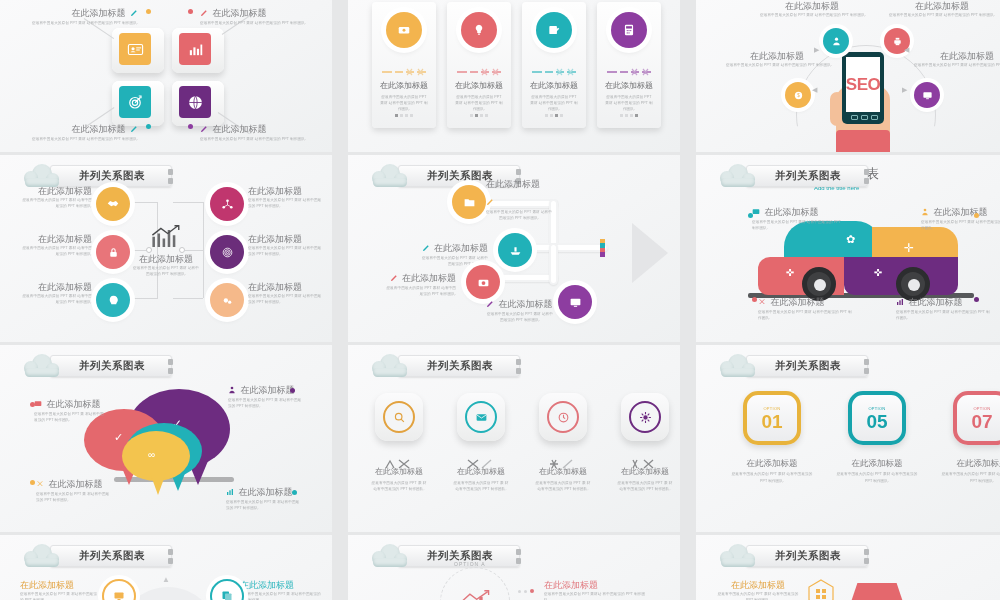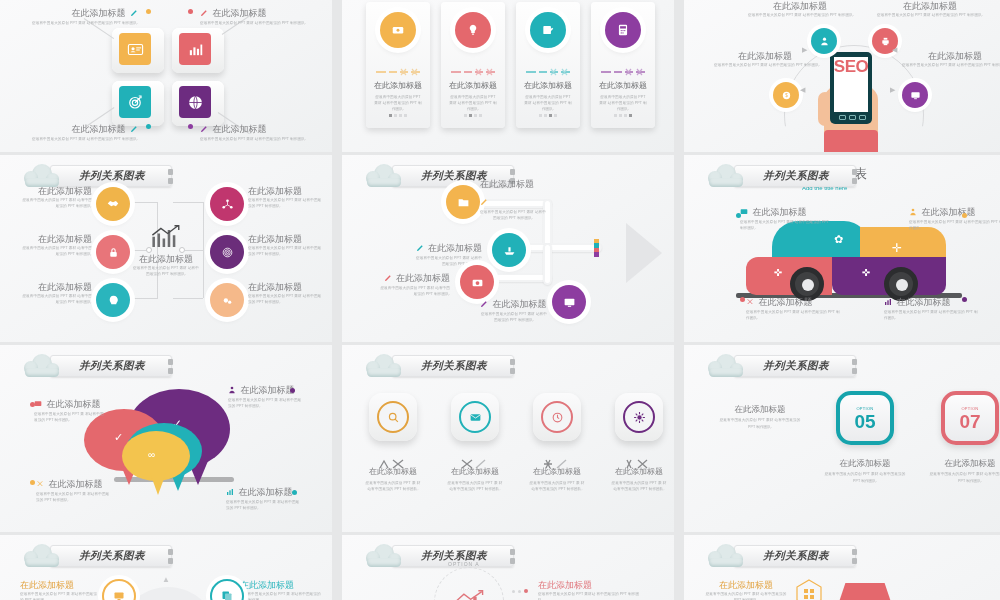--- a/index.html
+++ b/index.html
@@ -6,21 +6,21 @@
   html,body { width:1000px; height:600px; overflow:hidden; }
   body {
     background:#e6e7e8;
     font-family:"Liberation Sans","DejaVu Sans",sans-serif;
   }
   .grid {
     position:relative; width:1000px; height:600px;
     display:grid;
     grid-template-columns:332px 332px 332px;
     grid-template-rows:152px 187px 187px 187px;
-    gap:3px 10px;
+    gap:3px 16px;
     background:#e6e7e8;
   }
   .panel {
     position:relative; overflow:hidden;
     background:linear-gradient(150deg,#fafafb 0%,#f4f5f6 55%,#eef0f1 100%);
   }
 
   
   .badge { position:absolute; left:22px; top:8px; height:26px; display:flex; align-items:center; }
   .badge .cloud { position:relative; width:40px; height:24px; flex:0 0 auto; z-index:3; }
@@ -28,21 +28,20 @@
   .badge .cloud i:nth-child(1){ width:20px;height:20px; left:10px; top:0; }
   .badge .cloud i:nth-child(2){ width:14px;height:14px; left:2px; top:7px; }
   .badge .cloud i:nth-child(3){ width:13px;height:12px; left:24px; top:9px; }
   .badge .cloud i:nth-child(4){ width:34px;height:9px; left:3px; top:14px; border-radius:5px; }
   .badge .bar {
     margin-left:-12px; height:22px; min-width:120px; padding:0 26px 0 28px;
     display:flex; align-items:center;
     background:linear-gradient(180deg,#fdfdfd,#e9eaec);
     border:1px solid #e2e3e5; border-radius:3px;
     box-shadow:0 1px 2px rgba(0,0,0,.10);
-    font-style:italic;
   }
   .badge .bar span { font-size:10.5px; font-weight:bold; color:#4a4a4a; letter-spacing:.5px; white-space:nowrap; }
   .badge .tabs { margin-left:-4px; display:flex; flex-direction:column; gap:3px; }
   .badge .tabs i { display:block; width:5px; height:6px; background:#b9bbbd; border-radius:1px; }
 
   
   .ttl { font-size:9px; color:#7e7e80; white-space:nowrap; line-height:1.1; }
   .ttl.c-or{color:#e2a23f} .ttl.c-rd{color:#e0757b} .ttl.c-tl{color:#2ab5bd}
   .sub { font-size:3.6px; color:#a9abad; line-height:1.75; letter-spacing:.1px; }
   .ctr{text-align:center}.rt{text-align:right}
@@ -78,21 +77,21 @@
   .card .ttl{ margin-top:12px; font-size:8px; color:#6d6e70; }
   .card .sub{ margin-top:3px; width:50px; text-align:center; }
   .pager{ margin-top:auto; margin-bottom:11px; display:flex; gap:2px; }
   .pager i{ width:3px;height:3px;background:#d9dadc;display:block }
   .pager i.on{ background:#9a9b9d }
 
   
   .phone{ position:absolute; left:146px; top:52px; width:42px; height:72px;
           background:#0f3f45; border-radius:5px; }
   .phone .scr{ position:absolute; left:4px; top:5px; right:4px; bottom:12px; background:#fff;
-               display:flex;align-items:flex-start;justify-content:center; }
+               display:flex;align-items:center;justify-content:center; }
   .phone .scr b{ color:#e4686d; font-size:17px; letter-spacing:-.5px; font-family:"Liberation Sans",sans-serif;}
   .phone .hb{ position:absolute; left:9px; bottom:4px; display:flex; gap:3px }
   .phone .hb i{ width:7px;height:5px;border:1px solid #7fb4b4;border-radius:1px;display:block }
   .hand{ position:absolute; left:140px; top:86px; width:54px; height:66px;
          background:#f3c09a; border-radius:14px 14px 0 0; }
   .hand .thumb{ position:absolute; left:-6px; top:6px; width:14px;height:34px;background:#f3c09a;border-radius:8px }
   .hand .cuff{ position:absolute; left:0; bottom:0; width:54px;height:22px;background:#e4686d;border-radius:4px 4px 0 0 }
   .arc2{ position:absolute; left:100px; top:45px; width:140px;height:140px;border:1.5px solid #d9dadc;
          border-radius:50%; clip-path:inset(0 0 42% 0); }
   .bub{ position:absolute; width:26px;height:26px;border-radius:50%; color:#fff; font-size:10px;
@@ -834,20 +833,24 @@
           <span>并列关系图表</span>
         </div>
       <div class="tabs">
           <i></i>
           <i></i>
         </div>
     </div>
 
     <div class="numwrap">
       <div class="numcol">
+        <div class="numbox nb-or">
+          <div class="tiny t-or">OPTION</div>
+          <div class="big t-or">01</div>
+        </div>
         <div class="ttl">在此添加标题</div>
         <div class="sub">您最有中国最大的原创 PPT 素材 站有中国最强的 PPT 制作团队.</div>
       </div>
       <div class="numcol">
         <div class="numbox nb-tl">
           <div class="tiny t-tl">OPTION</div>
           <div class="big t-tl">05</div>
         </div>
         <div class="ttl">在此添加标题</div>
         <div class="sub">您最有中国最大的原创 PPT 素材 站有中国最强的 PPT 制作团队.</div>

